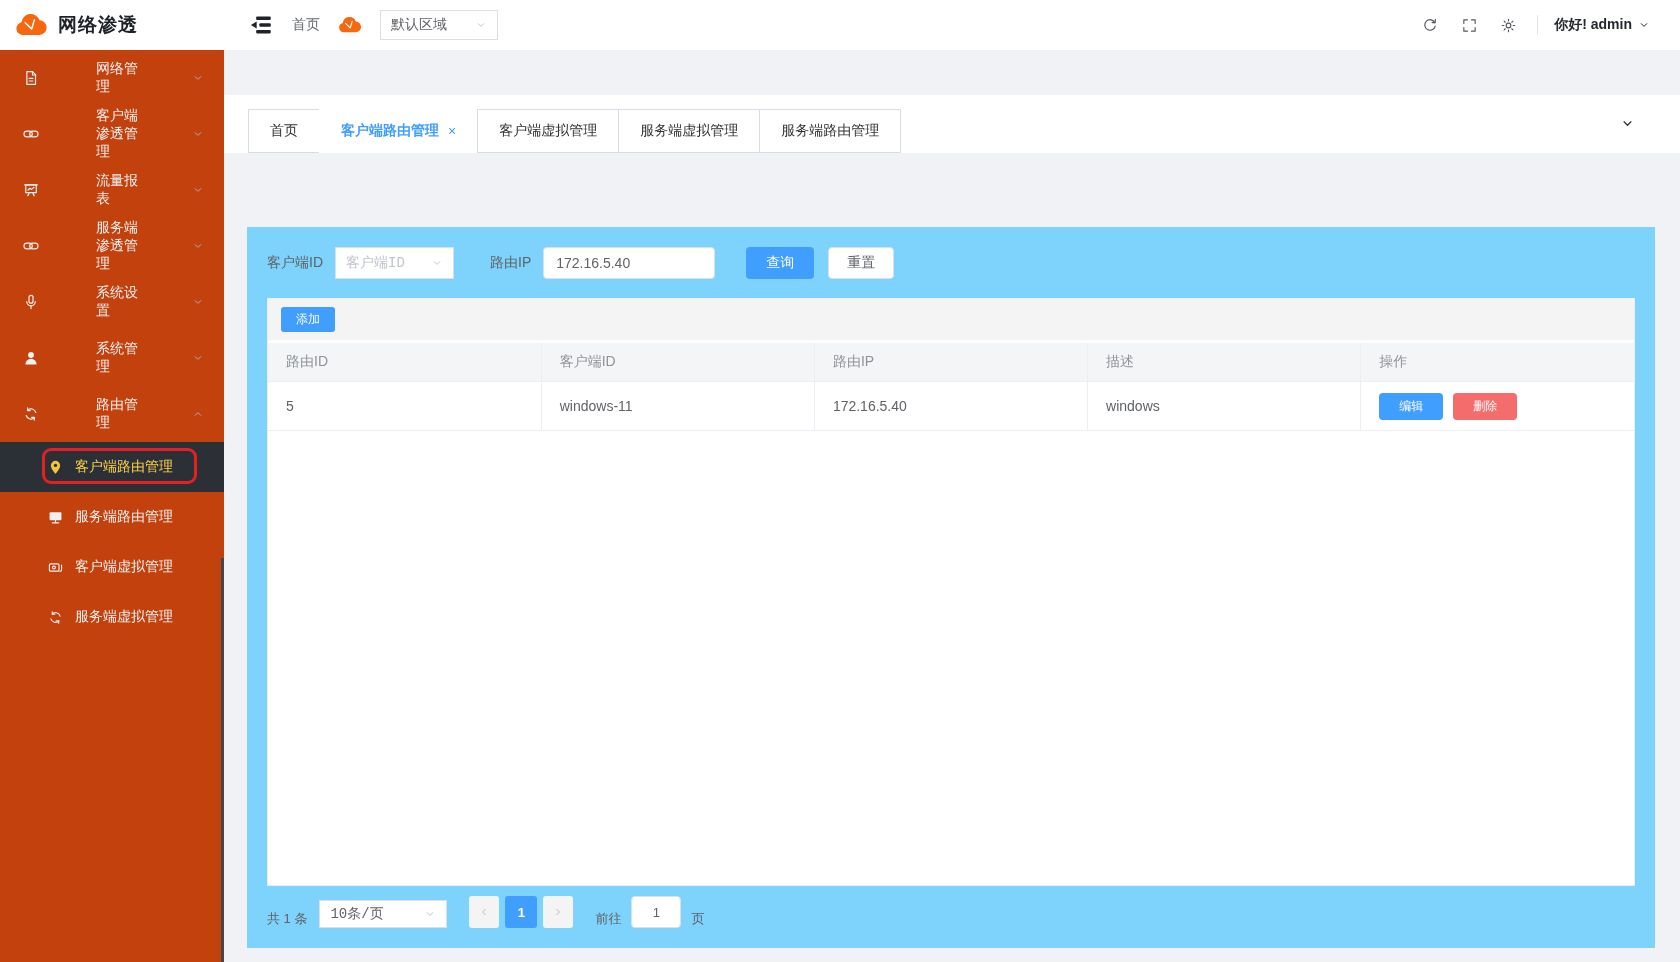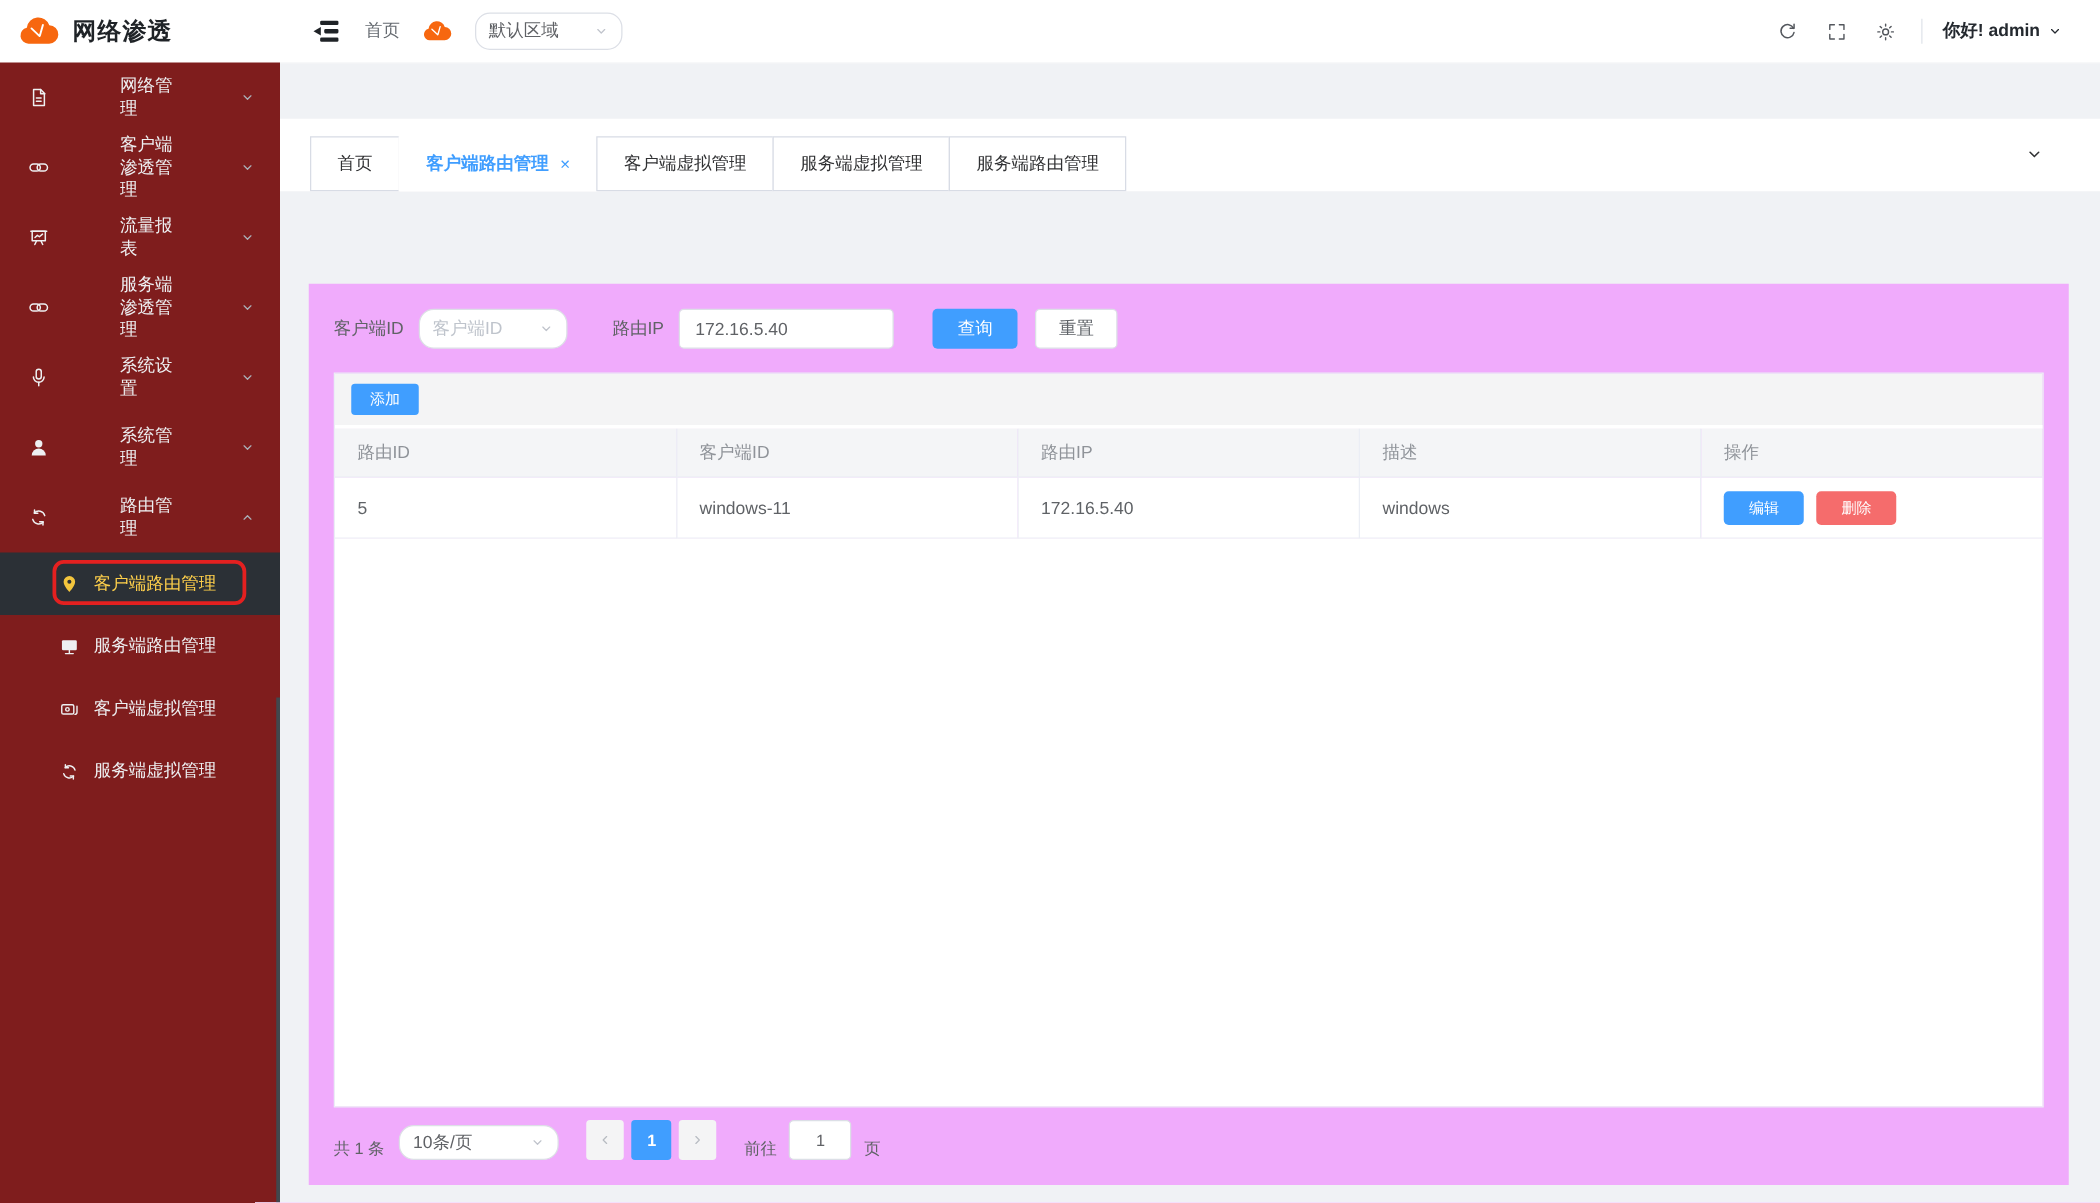--- a/index.html
+++ b/index.html
@@ -1,59 +1,59 @@
 <!DOCTYPE html>
 <html><head>
 <meta charset="utf-8">
 <style>
   html,body{margin:0;padding:0;}
   body{font-family:"Liberation Sans","DejaVu Sans",sans-serif;font-size:14px;color:#303133;}
   .page{width:1680px;height:962px;display:flex;overflow:hidden;background:#f0f2f5;}
 
   
-  .sidebar{width:224px;flex-shrink:0;background:#7f1d1d;position:relative;display:flex;flex-direction:column;}
+  .sidebar{width:224px;flex-shrink:0;background:#c2410c;position:relative;display:flex;flex-direction:column;}
   .logo{height:50px;background:#fff;display:flex;align-items:center;padding-left:12px;gap:10px;}
   .logo-text{font-size:19px;font-weight:bold;color:#1f2327;letter-spacing:1px;}
   .menu{flex:1;padding-top:0;}
   .menu-item{height:56px;display:flex;align-items:center;padding:0 20px 0 22px;color:#eef0f2;cursor:pointer;gap:44px;}
   .menu-item .mi{margin-right:12px;color:#eef0f2;}
   .menu-item .arrow{margin-left:auto;color:#aab0b8;}
   .submenu-item{height:50px;display:flex;align-items:center;padding-left:47px;color:#eef0f2;cursor:pointer;position:relative;}
   .submenu-item .mi{margin-right:11px;}
   .submenu-item.active{background:#2b3036;color:#ffd04b;}
   .submenu-item.active .mi{color:#f3c53d;}
   .annotation-box{position:absolute;left:42px;top:6px;width:155px;height:36px;border:3px solid #e42020;border-radius:9px;box-sizing:border-box;pointer-events:none;}
   .sb-scroll{position:absolute;right:0;top:558px;bottom:0;width:3px;background:#41474d;}
 
   
   .main{flex:1;display:flex;flex-direction:column;min-width:0;gap:44px;}
   .topbar{height:50px;background:#fff;display:flex;align-items:center;padding:0 30px 0 24px;border-bottom:1px solid #f0f1f3;}
   .hamburger{display:flex;cursor:pointer;color:#1f2327;}
   .crumb{margin-left:18px;color:#656a70;cursor:pointer;}
   .topbar .cloud-sm{margin-left:16px;}
-  .select{height:30px;border:1px solid #dcdfe6;border-radius:12px;background:#fff;display:flex;align-items:center;padding:0 10px;color:#606266;cursor:pointer;box-sizing:border-box;}
+  .select{height:30px;border:1px solid #dcdfe6;border-radius:0;background:#fff;display:flex;align-items:center;padding:0 10px;color:#606266;cursor:pointer;box-sizing:border-box;font-family:Liberation Mono, monospace;}
   .select .chev{margin-left:auto;color:#c0c4cc;}
   .select.region{width:118px;margin-left:18px;}
   .spacer{flex:1;}
   .hicon{display:flex;color:#53575d;margin-left:22px;cursor:pointer;}
   .vdiv{width:1px;height:20px;background:#e0e4ea;margin:0 16px 0 20px;}
   .user{display:flex;align-items:center;gap:6px;font-weight:600;color:#24292f;cursor:pointer;}
 
   
   .tabstrip{height:58px;background:#fff;position:relative;display:flex;align-items:flex-end;padding-left:24px;box-sizing:border-box;}
   .tabs{display:flex;}
   .tab{height:44px;box-sizing:border-box;display:flex;align-items:center;padding:0 21px;background:#fff;border:1px solid #d8dce5;color:#303133;cursor:pointer;white-space:nowrap;}
   .tab + .tab{margin-left:-1px;}
   .tab.active{color:#409eff;font-weight:600;border-color:#fff;}
   .tab-close{margin-left:9px;font-size:14px;font-weight:400;color:#409eff;cursor:pointer;line-height:1;}
   .tabs-arrow{position:absolute;right:45px;top:50%;margin-top:-8px;color:#303133;cursor:pointer;display:flex;}
 
   
   .content{flex:1;background:#f0f2f5;padding:30px 25px 14px 23px;box-sizing:border-box;min-height:0;}
-  .card{background:#f0abfc;height:100%;box-sizing:border-box;padding:20px;display:flex;flex-direction:column;}
+  .card{background:#7dd3fc;height:100%;box-sizing:border-box;padding:20px;display:flex;flex-direction:column;}
   .filter-row{display:flex;align-items:center;margin-bottom:19px;flex-shrink:0;}
   .filter-row label{color:#606266;margin-right:12px;}
   .select.w119{width:119px;height:32px;}
   .ph{color:#bfc4cc;}
   .ml36{margin-left:36px;}
   .input{height:32px;border:1px solid #dcdfe6;border-radius:4px;padding:0 12px;font-size:14px;color:#606266;box-sizing:border-box;outline:none;font-family:inherit;}
   .w172{width:172px;}
   .btn{height:32px;border-radius:4px;border:none;font-size:14px;cursor:pointer;font-family:inherit;}
   .btn.primary{background:#409eff;color:#fff;padding:0 20px;}
   .btn.plain{background:#fff;color:#5f6368;border:1px solid #dcdfe6;padding:0 18px;}

